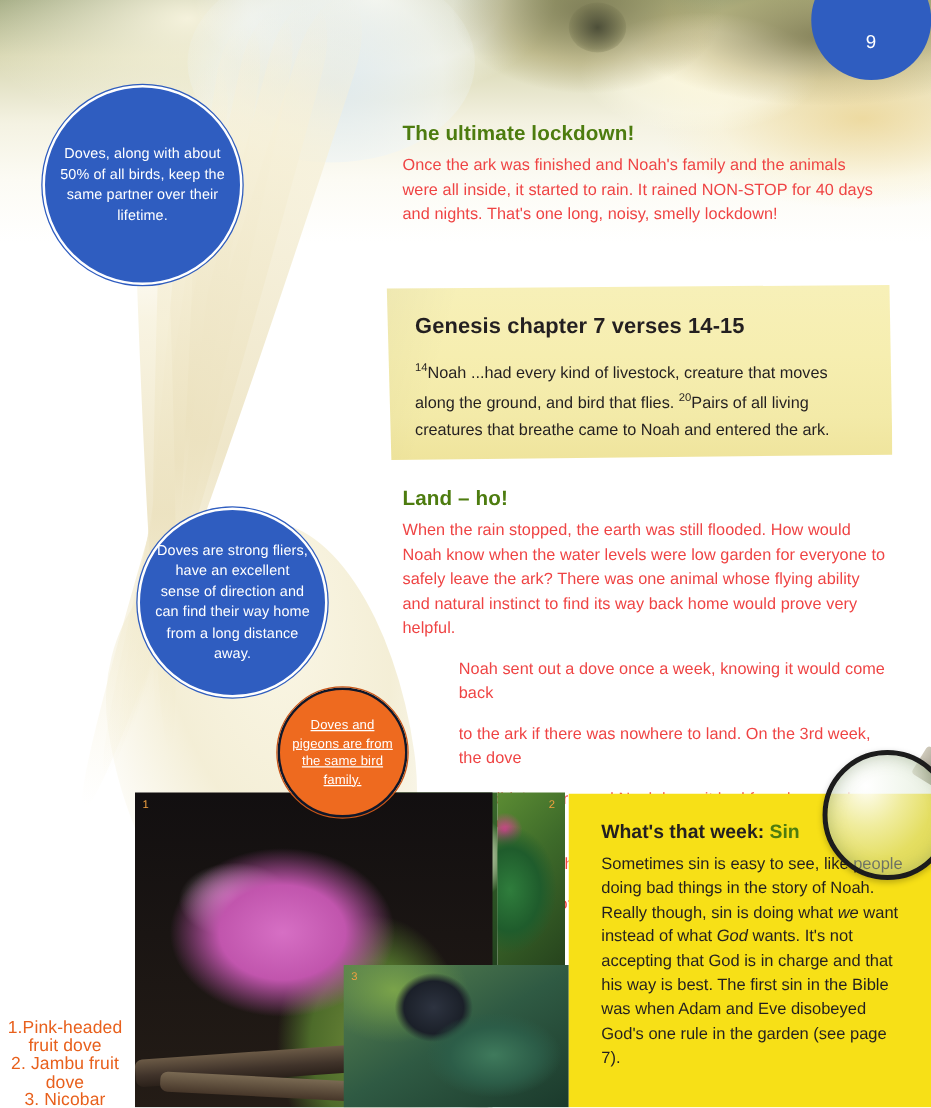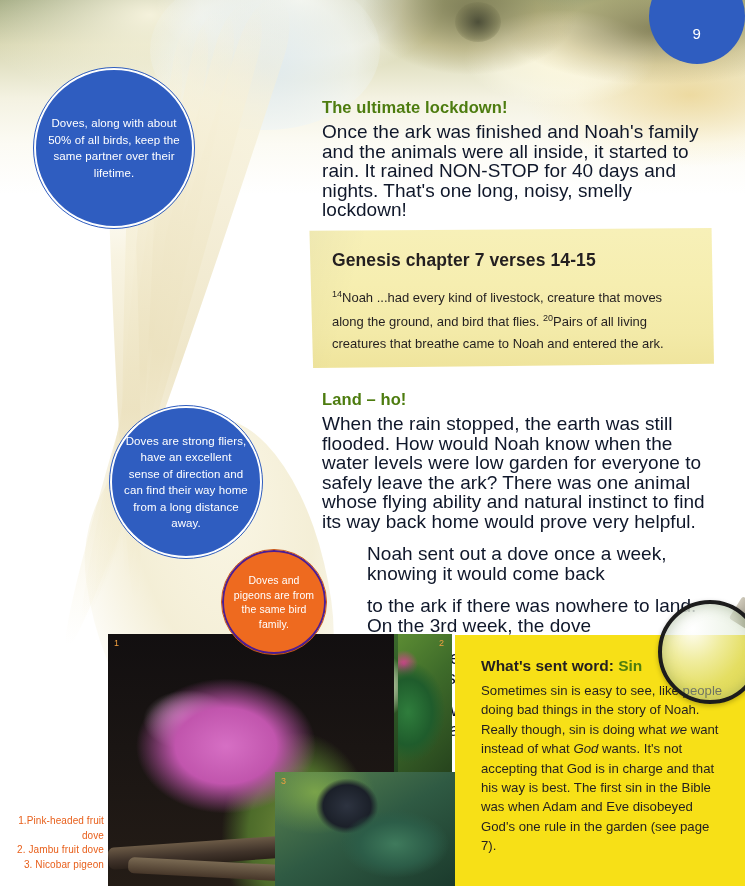--- a/index.html
+++ b/index.html
@@ -77,37 +77,38 @@
     display:block; padding:0 12px;
     font-size:11.5px; line-height:16.5px; letter-spacing:.1px;
   }
   .bubble-blue {
     background:#2f5dc0;
     border:2px solid #ffffff;
     outline:1.5px solid #2f5dc0;
   }
   .bubble-orange {
     background:#ee6a1f;
-    border:2px solid #4c1d95;
+    border:2px solid #0f172a;
     outline:1.5px solid #c9571a;
+    text-decoration:underline;
   }
   #bubble-partner { left:34px; top:68px; width:160px; height:160px; }
   #bubble-fliers  { left:110px; top:406px; width:152px; height:152px; }
   #bubble-family  { left:222px; top:550px; width:104px; height:104px; }
   #bubble-family .btxt { font-size:10.5px; line-height:14.5px; padding:0 8px; }
 
   
   .col { position:absolute; left:322px; width:378px; }
 
   h2.head {
     color:#4d7c0f; font-size:16.5px; font-weight:bold;
     letter-spacing:.1px; margin-bottom:5px;
   }
   p.body {
-    color:#0f172a; font-size:19px; line-height:19.5px;
+    color:#ef4444; font-size:13px; line-height:19.5px;
     letter-spacing:.05px;
   }
   p.body + p.body { margin-top:13px; }
 
   #sec-lockdown { top:98px; }
   #sec-land { top:390px; width:388px; }
 
   .indent-wrap { position:relative;margin-left:45px; }
   .ind1 { padding-left:26px; }
   .ind2 { padding-left:46px; }
@@ -180,21 +181,21 @@
       radial-gradient(ellipse 34px 30px at 72px 34px, #2d3340 0%, #1b2029 70%, rgba(25,30,38,0) 92%),
       radial-gradient(ellipse 70px 50px at 40px 20px, #7aa34a 0%, rgba(110,150,70,.3) 60%, rgba(120,160,80,0) 85%),
       linear-gradient(150deg, #5c8450 0%, #2f5a43 50%, #1b3a2c 100%);
   }
 
   
   .captions {
     position:absolute; left:0px; top:814px; width:104px;
     text-align:right; color:#e8601c;
   }
-  .captions div { font-size:10px; line-height:14.5px; letter-spacing:.1px; }
+  .captions div { font-size:14px; line-height:14.5px; letter-spacing:.1px;text-align:center; }
 
   
   .sinbox {
     position:absolute; left:455px; top:635px; width:290px; height:251px;
     background:#f7e017;
     padding:22px 20px 0 26px;
   }
   .sinbox h3 {
     font-size:15.5px; font-weight:bold; color:#231f20; margin-bottom:6px;
   }
@@ -292,21 +293,21 @@
     <span class="btxt">Doves and pigeons are from the same bird family.</span>
   </div>
 
   <div class="captions">
     <div>1.Pink-headed fruit dove</div>
     <div>2. Jambu fruit dove</div>
     <div>3. Nicobar pigeon</div>
   </div>
 
   <div class="sinbox">
-    <h3><span>What's sent word: </span><span class="sin">Sin</span></h3>
+    <h3><span>What's that week: </span><span class="sin">Sin</span></h3>
     <p><span>Sometimes sin is easy to see, like people doing bad things in the story of Noah. Really though, sin is doing what </span><em>we</em><span> want instead of what </span><em>God</em><span> wants. It's not accepting that God is in charge and that his way is best. The first sin in the Bible was when Adam and Eve disobeyed God's one rule in the garden (see page 7).</span></p>
   </div>
 
   <div class="magnifier">
 
     <div class="mag-collar"></div>
     <div class="mag-lens"></div>
   </div>
 
 </div>

